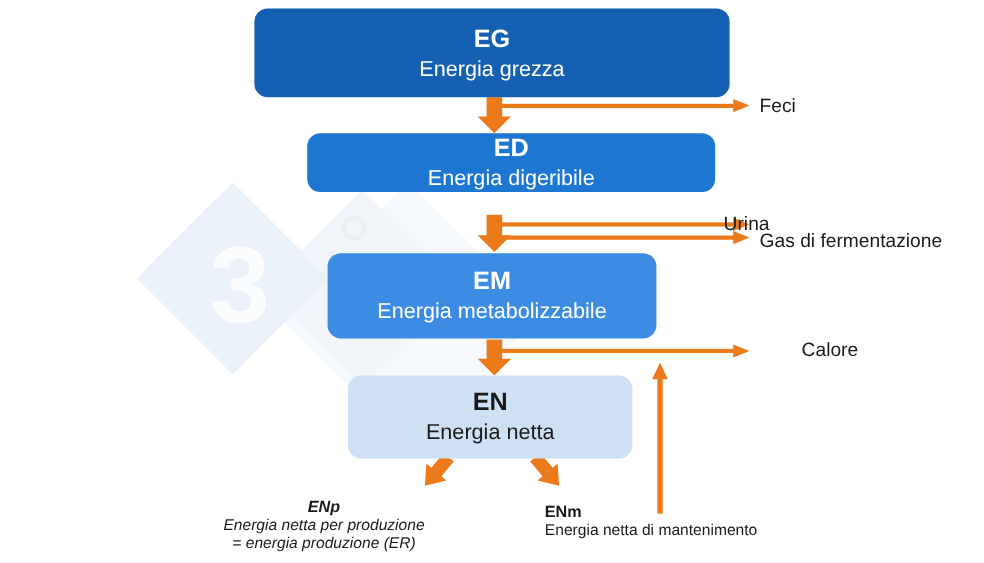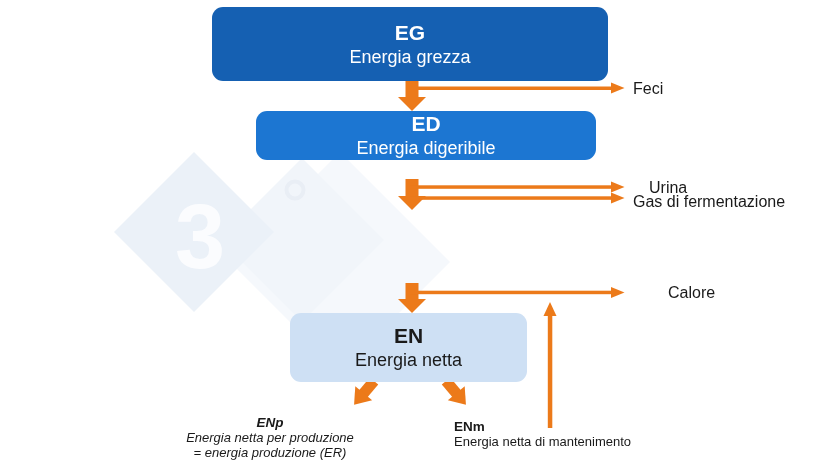--- a/index.html
+++ b/index.html
@@ -108,28 +108,32 @@
   <div class="box box-eg" style="left:212px;top:7px;width:396px;height:74px;">
     <div class="code">EG</div>
     <div class="lbl">Energia grezza</div>
   </div>
 
   <div class="box box-ed" style="left:256px;top:111px;width:340px;height:49px;">
     <div class="code">ED</div>
     <div class="lbl">Energia digeribile</div>
   </div>
 
+  <div class="box box-em" style="left:273px;top:211px;width:274px;height:71px;">
+    <div class="code">EM</div>
+    <div class="lbl">Energia metabolizzabile</div>
+  </div>
 
   <div class="box box-en" style="left:290px;top:313px;width:237px;height:69px;">
     <div class="code">EN</div>
     <div class="lbl">Energia netta</div>
   </div>
 
   <div class="side-label" style="left:633px;top:80px;">Feci</div>
-  <div class="side-label" style="left:649px;top:179px;">Urina</div>
+  <div class="side-label" style="left:603px;top:179px;">Urina</div>
   <div class="side-label" style="left:633px;top:192.5px;">Gas di fermentazione</div>
   <div class="side-label" style="left:668px;top:284px;">Calore</div>
 
   <div class="out-label enp" style="left:170px;top:415px;width:200px;">
     <div class="code-sm">ENp</div>
     <div>Energia netta per produzione</div>
     <div>= energia produzione (ER)</div>
   </div>
 
   <div class="out-label" style="left:454px;top:419px;">

